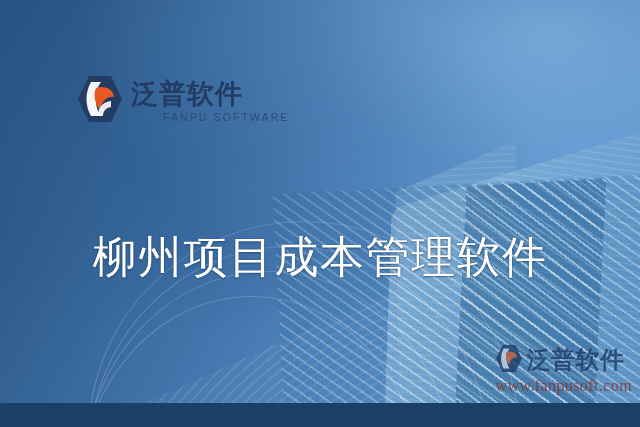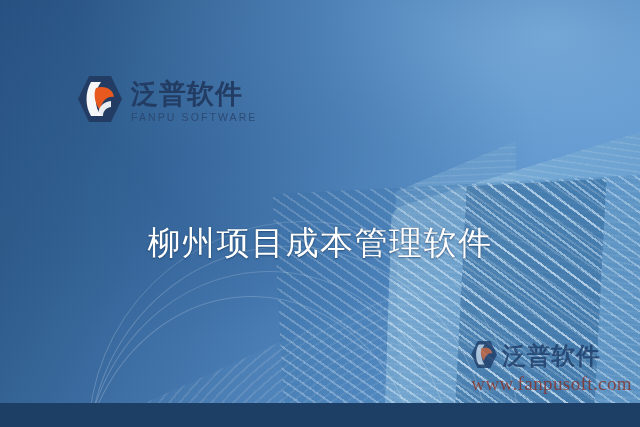--- a/index.html
+++ b/index.html
@@ -185,31 +185,32 @@
     white-space: nowrap;
   }
   #logo .en {
     margin-top: 5px;
     font-family: "Liberation Sans", sans-serif;
     font-size: 10.5px;
     font-weight: normal;
     letter-spacing: 2.1px;
     color: #2c4a74;
     white-space: nowrap;
+    margin-left: 32px;
   }
 
   
   #headline {
     position: absolute;
     left: 0;
     right: 0;
     top: 198px;
     text-align: center;
     font-family: "DejaVu Serif", "Liberation Serif", serif;
-    font-size: 33px;
+    font-size: 44px;
     font-weight: normal;
     line-height: 1.38;
     color: #ffffff;
     letter-spacing: 1.5px;
     text-shadow:
       0 1px 2px rgba(20,55,95,0.55),
       0 0 1px rgba(20,55,95,0.9);
   }
   #headline .line { display: block; white-space: nowrap; }
 
@@ -231,21 +232,21 @@
     font-size: 24px;
     font-weight: bold;
     color: #1f3e6a;
     letter-spacing: 0.5px;
     white-space: nowrap;
     text-shadow: 0 1px 1px rgba(255,255,255,0.18);
   }
   #watermark .wm-url {
     margin-top: 1px;
     font-family: "Liberation Serif", serif;
-    font-size: 19px;
+    font-size: 16px;
     font-weight: normal;
     color: #8a2f22;
     letter-spacing: 0.4px;
     white-space: nowrap;
     text-align: center;
     opacity: 0.95;
   }
 </style>
 </head>
 <body>

